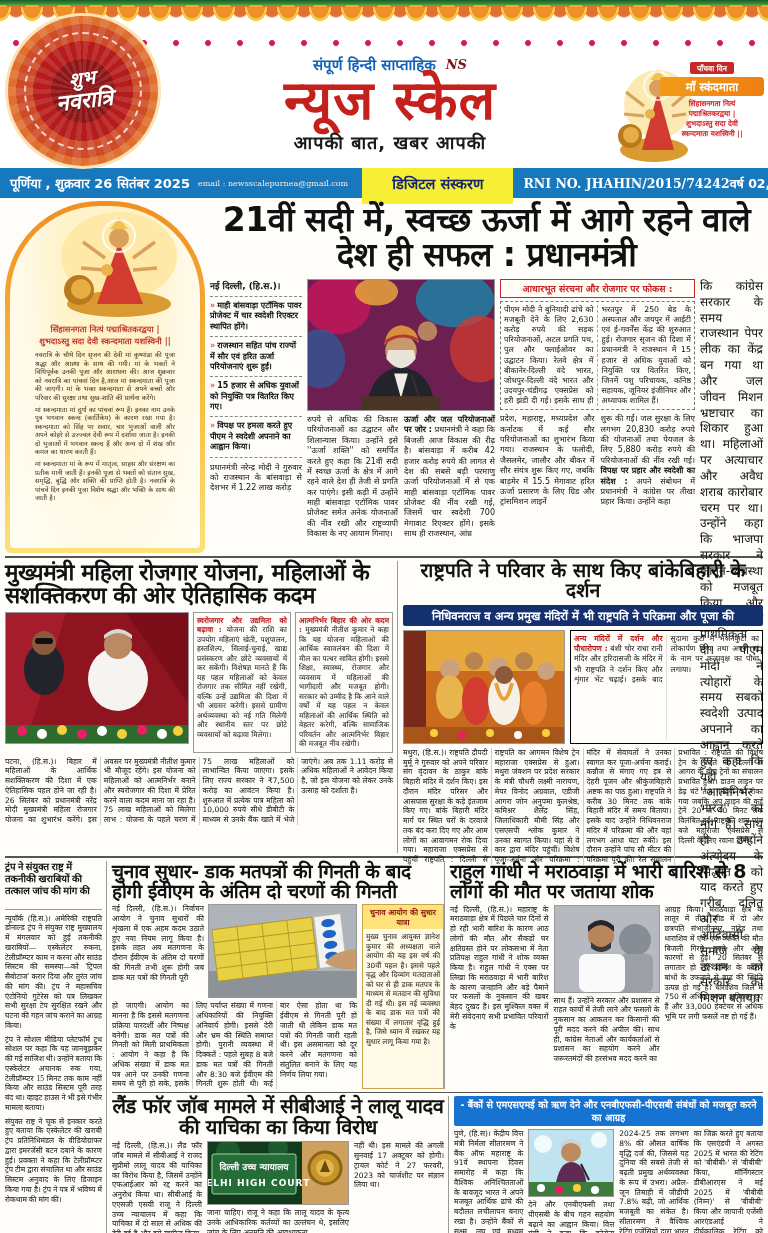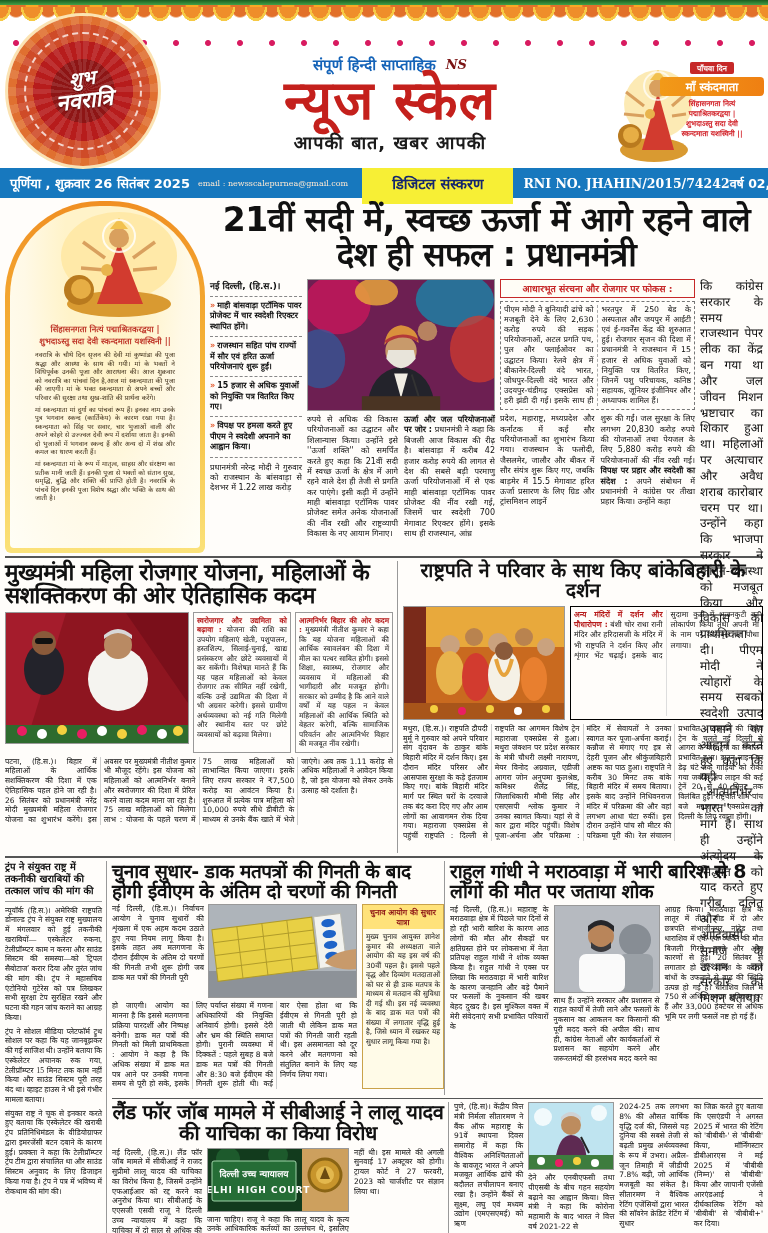--- a/index.html
+++ b/index.html
@@ -89,21 +89,21 @@
     text-align:justify;margin-top:3px;}
   .pres-art{flex:1;min-width:0;}
   .pres-h{font-weight:900;font-size:19.5px;line-height:1.05;text-align:center;margin:0 0 3px 0;}
   .pres-sub{background:#14306e;color:#fff;font-weight:bold;font-size:11.5px;text-align:center;padding:3px 2px;border-radius:2px;}
   .pres-row{display:flex;gap:5px;margin-top:4px;}
   .pres-box{flex:1;border:1px solid #000000;padding:3px;column-count:2;column-gap:8px;column-rule:1px solid #ddd;
     font-size:7.6px;line-height:1.35;text-align:justify;min-width:0;}
   
   .row3{display:flex;gap:5px;height:384px;border-top:2px solid #555;margin-top:3px;padding-top:3px;}
   .trump-col{width:97px;flex:none;border-right:1px solid #999;padding-right:4px;}
-  .trump-t{font-weight:900;font-size:9.8px;line-height:1.25;border-bottom:1px solid #999;padding-bottom:3px;}
+  .trump-t{font-weight:900;font-size:9.8px;line-height:1.25;border-bottom:1px solid #999;padding-bottom:11px;font-family:Liberation Serif, serif;}
   .trump-col p{font-size:7.5px;line-height:1.3;text-align:justify;margin:4px 0 0 0;font-family:Liberation Serif, serif;}
   .right-wrap{flex:1;min-width:0;display:flex;flex-direction:column;}
   .row3a{display:flex;gap:5px;height:238px;}
   .elec-art{width:332px;flex:none;border-right:1px solid #999;padding-right:0;min-width:0;}
   .elec-h{font-weight:900;font-size:19px;line-height:1.06;letter-spacing:-0.4px;margin:0 0 3px 0;}
   .elec-body{display:flex;gap:5px;}
   .elec-main{flex:1;min-width:0;}
   .elec-top{display:flex;gap:4px;}
   .elec-c1{width:92px;flex:none;font-size:7.5px;line-height:1.3;text-align:justify;}
   .sidebar{width:80px;flex:none;border:1px solid #c9a24a;background:#fffbe8;}
@@ -295,20 +295,21 @@
           </div>
           <div class="mini-box">
             <span class="red-lead">आत्मनिर्भर बिहार की ओर कदम :</span><span> मुख्यमंत्री नीतीश कुमार ने कहा कि यह योजना महिलाओं की आर्थिक स्वावलंबन की दिशा में मील का पत्थर साबित होगी। इससे शिक्षा, स्वास्थ्य, रोजगार और व्यवसाय में महिलाओं की भागीदारी और मजबूत होगी। सरकार को उम्मीद है कि आने वाले वर्षों में यह पहल न केवल महिलाओं की आर्थिक स्थिति को बेहतर करेगी, बल्कि सामाजिक परिवर्तन और आत्मनिर्भर बिहार की मजबूत नींव रखेगी।</span>
           </div>
         </div>
         <div class="cols4">पटना, (हि.स.)। बिहार में महिलाओं के आर्थिक सशक्तिकरण की दिशा में एक ऐतिहासिक पहल होने जा रही है। 26 सितंबर को प्रधानमंत्री नरेंद्र मोदी मुख्यमंत्री महिला रोजगार योजना का शुभारंभ करेंगे। इस अवसर पर मुख्यमंत्री नीतीश कुमार भी मौजूद रहेंगे। इस योजना को महिलाओं को आत्मनिर्भर बनाने और स्वरोजगार की दिशा में प्रेरित करने वाला कदम माना जा रहा है। 75 लाख महिलाओं को मिलेगा लाभ : योजना के पहले चरण में 75 लाख महिलाओं को लाभान्वित किया जाएगा। इसके लिए राज्य सरकार ने ₹7,500 करोड़ का आवंटन किया है। शुरुआत में प्रत्येक पात्र महिला को 10,000 रुपये सीधे डीबीटी के माध्यम से उनके बैंक खाते में भेजे जाएंगे। अब तक 1.11 करोड़ से अधिक महिलाओं ने आवेदन किया है, जो इस योजना को लेकर उनके उत्साह को दर्शाता है।</div>
       </section>
 
       <section class="pres-art">
         <h2 class="pres-h">राष्ट्रपति ने परिवार के साथ किए बांकेबिहारी के दर्शन</h2>
+        <div class="pres-sub">निधिवनराज व अन्य प्रमुख मंदिरों में भी राष्ट्रपति ने परिक्रमा और पूजा की</div>
         <div class="pres-row">
           <svg class="photo" width="160" height="112" viewBox="0 0 160 112" preserveAspectRatio="none">
             <rect width="160" height="112" fill="#c96a1f"></rect>
             <rect x="0" y="0" width="160" height="40" fill="#e8a93c"></rect>
             <rect x="0" y="0" width="22" height="112" fill="#7a2a1a"></rect>
             <circle cx="46" cy="38" r="10" fill="#caa27e"></circle>
               <circle cx="70" cy="30" r="9" fill="#b9834f"></circle>
             <circle cx="94" cy="36" r="10" fill="#caa27e"></circle>
               <circle cx="120" cy="30" r="9" fill="#b9834f"></circle>
             <circle cx="142" cy="40" r="9" fill="#caa27e"></circle>
@@ -418,20 +419,21 @@
                   <text x="46" y="28" text-anchor="middle" font-size="9" font-weight="bold" fill="#ffffff">दिल्ली उच्च न्यायालय</text>
                   <text x="46" y="44" text-anchor="middle" font-size="9" font-weight="bold" letter-spacing="1" fill="#ffffff">DELHI HIGH COURT</text>
                 </svg>
                 <div class="cap">जाना चाहिए। राजू ने कहा कि लालू यादव के कृत्य उनके आधिकारिक कर्तव्यों का उल्लंघन थे, इसलिए जांच के लिए अनुमति की आवश्यकता</div>
               </div>
               <div class="tc">नहीं थी। इस मामले की अगली सुनवाई 17 अक्टूबर को होगी। ट्रायल कोर्ट ने 27 फरवरी, 2023 को चार्जशीट पर संज्ञान लिया था।</div>
             </div>
           </section>
 
           <section class="fin-art">
+            <div class="fin-sub">- बैंकों से एमएसएमई को ऋण देने और एनबीएफसी-पीएसबी संबंधों को मजबूत करने का आग्रह</div>
             <div class="three-col">
               <div class="tc">पुणे, (हि.स)। केंद्रीय वित्त मंत्री निर्मला सीतारमण ने बैंक ऑफ महाराष्ट्र के 91वें स्थापना दिवस समारोह में कहा कि वैश्विक अनिश्चितताओं के बावजूद भारत ने अपने मजबूत आर्थिक ढांचे की बदौलत लचीलापन बनाए रखा है। उन्होंने बैंकों से सूक्ष्म, लघु एवं मध्यम उद्योग (एमएसएमई) को ऋण</div>
               <div class="tc tc-mid" style="width:86px;">
                 <svg class="photo" width="84" height="66" viewBox="0 0 84 66" preserveAspectRatio="none">
                   <rect width="84" height="66" fill="#bfe4f0"></rect>
                   <circle cx="14" cy="14" r="9" fill="#ffffff" opacity=".8"></circle>
                   <circle cx="70" cy="10" r="8" fill="#ffffff" opacity=".8"></circle>
                   <circle cx="42" cy="22" r="10" fill="#bd8c5e"></circle>
                   <path d="M32 18 Q42 8 52 18 L52 14 Q42 4 32 14 Z" fill="#cfd2d4"></path>
                   <path d="M26 58 Q30 32 42 32 Q56 32 58 58 Z" fill="#5e2a52"></path>

